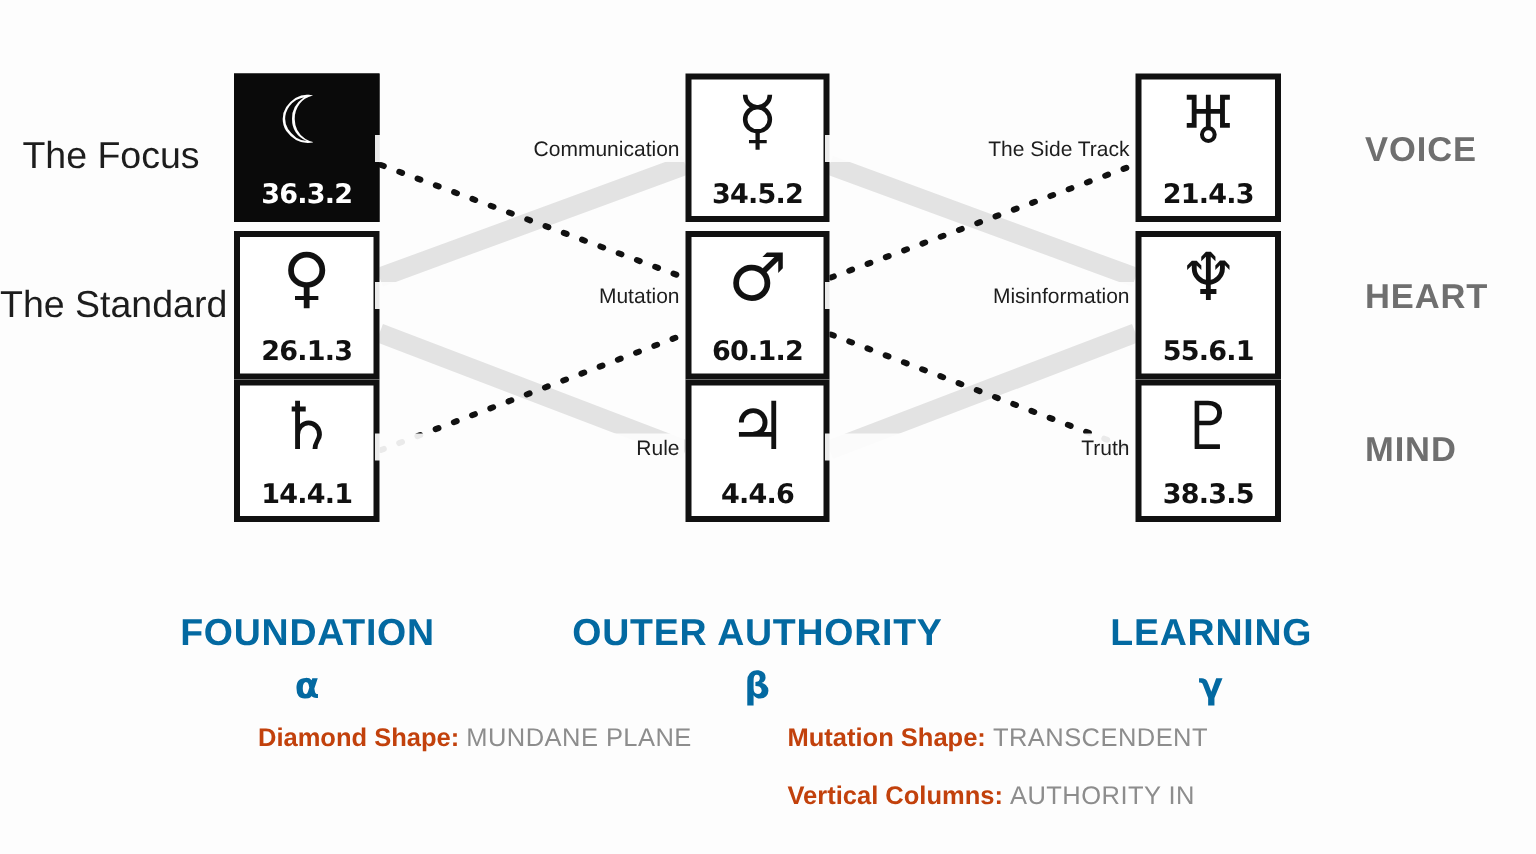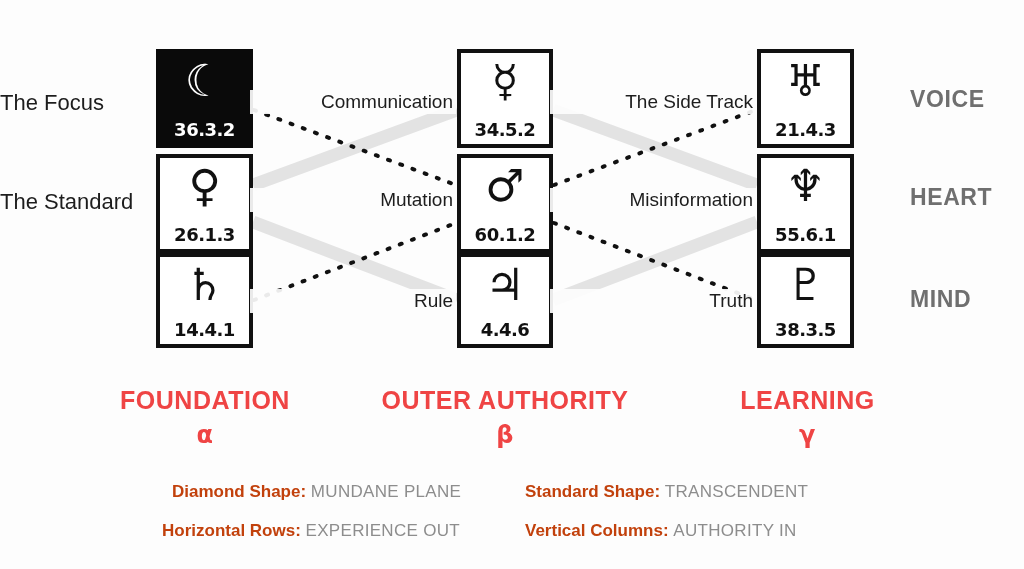--- a/index.html
+++ b/index.html
@@ -31,41 +31,41 @@
   .cell.dark .glyph{color:#fff;}
   .code{
     font-size:18px;font-weight:bold;color:#111;
     letter-spacing:-0.5px;line-height:1;
     margin-bottom:3px;
     font-family:"DejaVu Sans",sans-serif;
   }
   .cell.dark .code{color:#fff;}
 
   .rowlabel-left{
-    position:absolute;text-align:left;
-    font-size:22px;color:#1d1d1d;white-space:nowrap;
+    position:absolute;text-align:center;
+    font-size:25px;color:#1d1d1d;white-space:nowrap;
     z-index:5;
   }
   .rowlabel-right{
     position:absolute;text-align:left;
     font-size:23px;font-weight:bold;color:#6f6f6f;
     letter-spacing:0.6px;white-space:nowrap;z-index:5;
   }
   .linklabel{
-    position:absolute;font-size:19px;color:#1d1d1d;
+    position:absolute;font-size:14px;color:#1d1d1d;
     white-space:nowrap;z-index:6;
     background:rgba(253,253,253,0.92);
     padding:1px 3px;
   }
   .linklabel.ralign{text-align:right;}
 
   .colhead{
     position:absolute;text-align:center;
-    font-weight:bold;color:#ef4444;
-    font-size:25px;letter-spacing:0.5px;z-index:5;
+    font-weight:bold;color:#0369a1;
+    font-size:25px;letter-spacing:0.5px;z-index:5;margin-top:22px;
   }
   .colhead .greek{
     display:block;font-size:24px;margin-top:6px;
     font-family:"DejaVu Sans",sans-serif;font-weight:bold;
   }
 
   .legend{position:absolute;z-index:5;font-size:17px;white-space:nowrap;}
   .legend .k{color:#c2410c;font-weight:600;}
   .legend .v{color:#8d8d8d;letter-spacing:0.3px;}
 </style>
@@ -154,25 +154,21 @@
   <div class="colhead" style="left:700px;top:386px;width:215px;">
     <span>LEARNING</span>
     <span class="greek">γ</span>
   </div>
 
   <div class="legend" style="left:172px;top:482px;">
     <span class="k">Diamond Shape:</span>
     <span class="v">MUNDANE PLANE</span>
   </div>
   <div class="legend" style="left:525px;top:482px;">
-    <span class="k">Standard Shape:</span>
+    <span class="k">Mutation Shape:</span>
     <span class="v">TRANSCENDENT</span>
-  </div>
-  <div class="legend" style="left:162px;top:521px;">
-    <span class="k">Horizontal Rows:</span>
-    <span class="v">EXPERIENCE OUT</span>
   </div>
   <div class="legend" style="left:525px;top:521px;">
     <span class="k">Vertical Columns:</span>
     <span class="v">AUTHORITY IN</span>
   </div>
 
 </div>
 
 </body></html>

